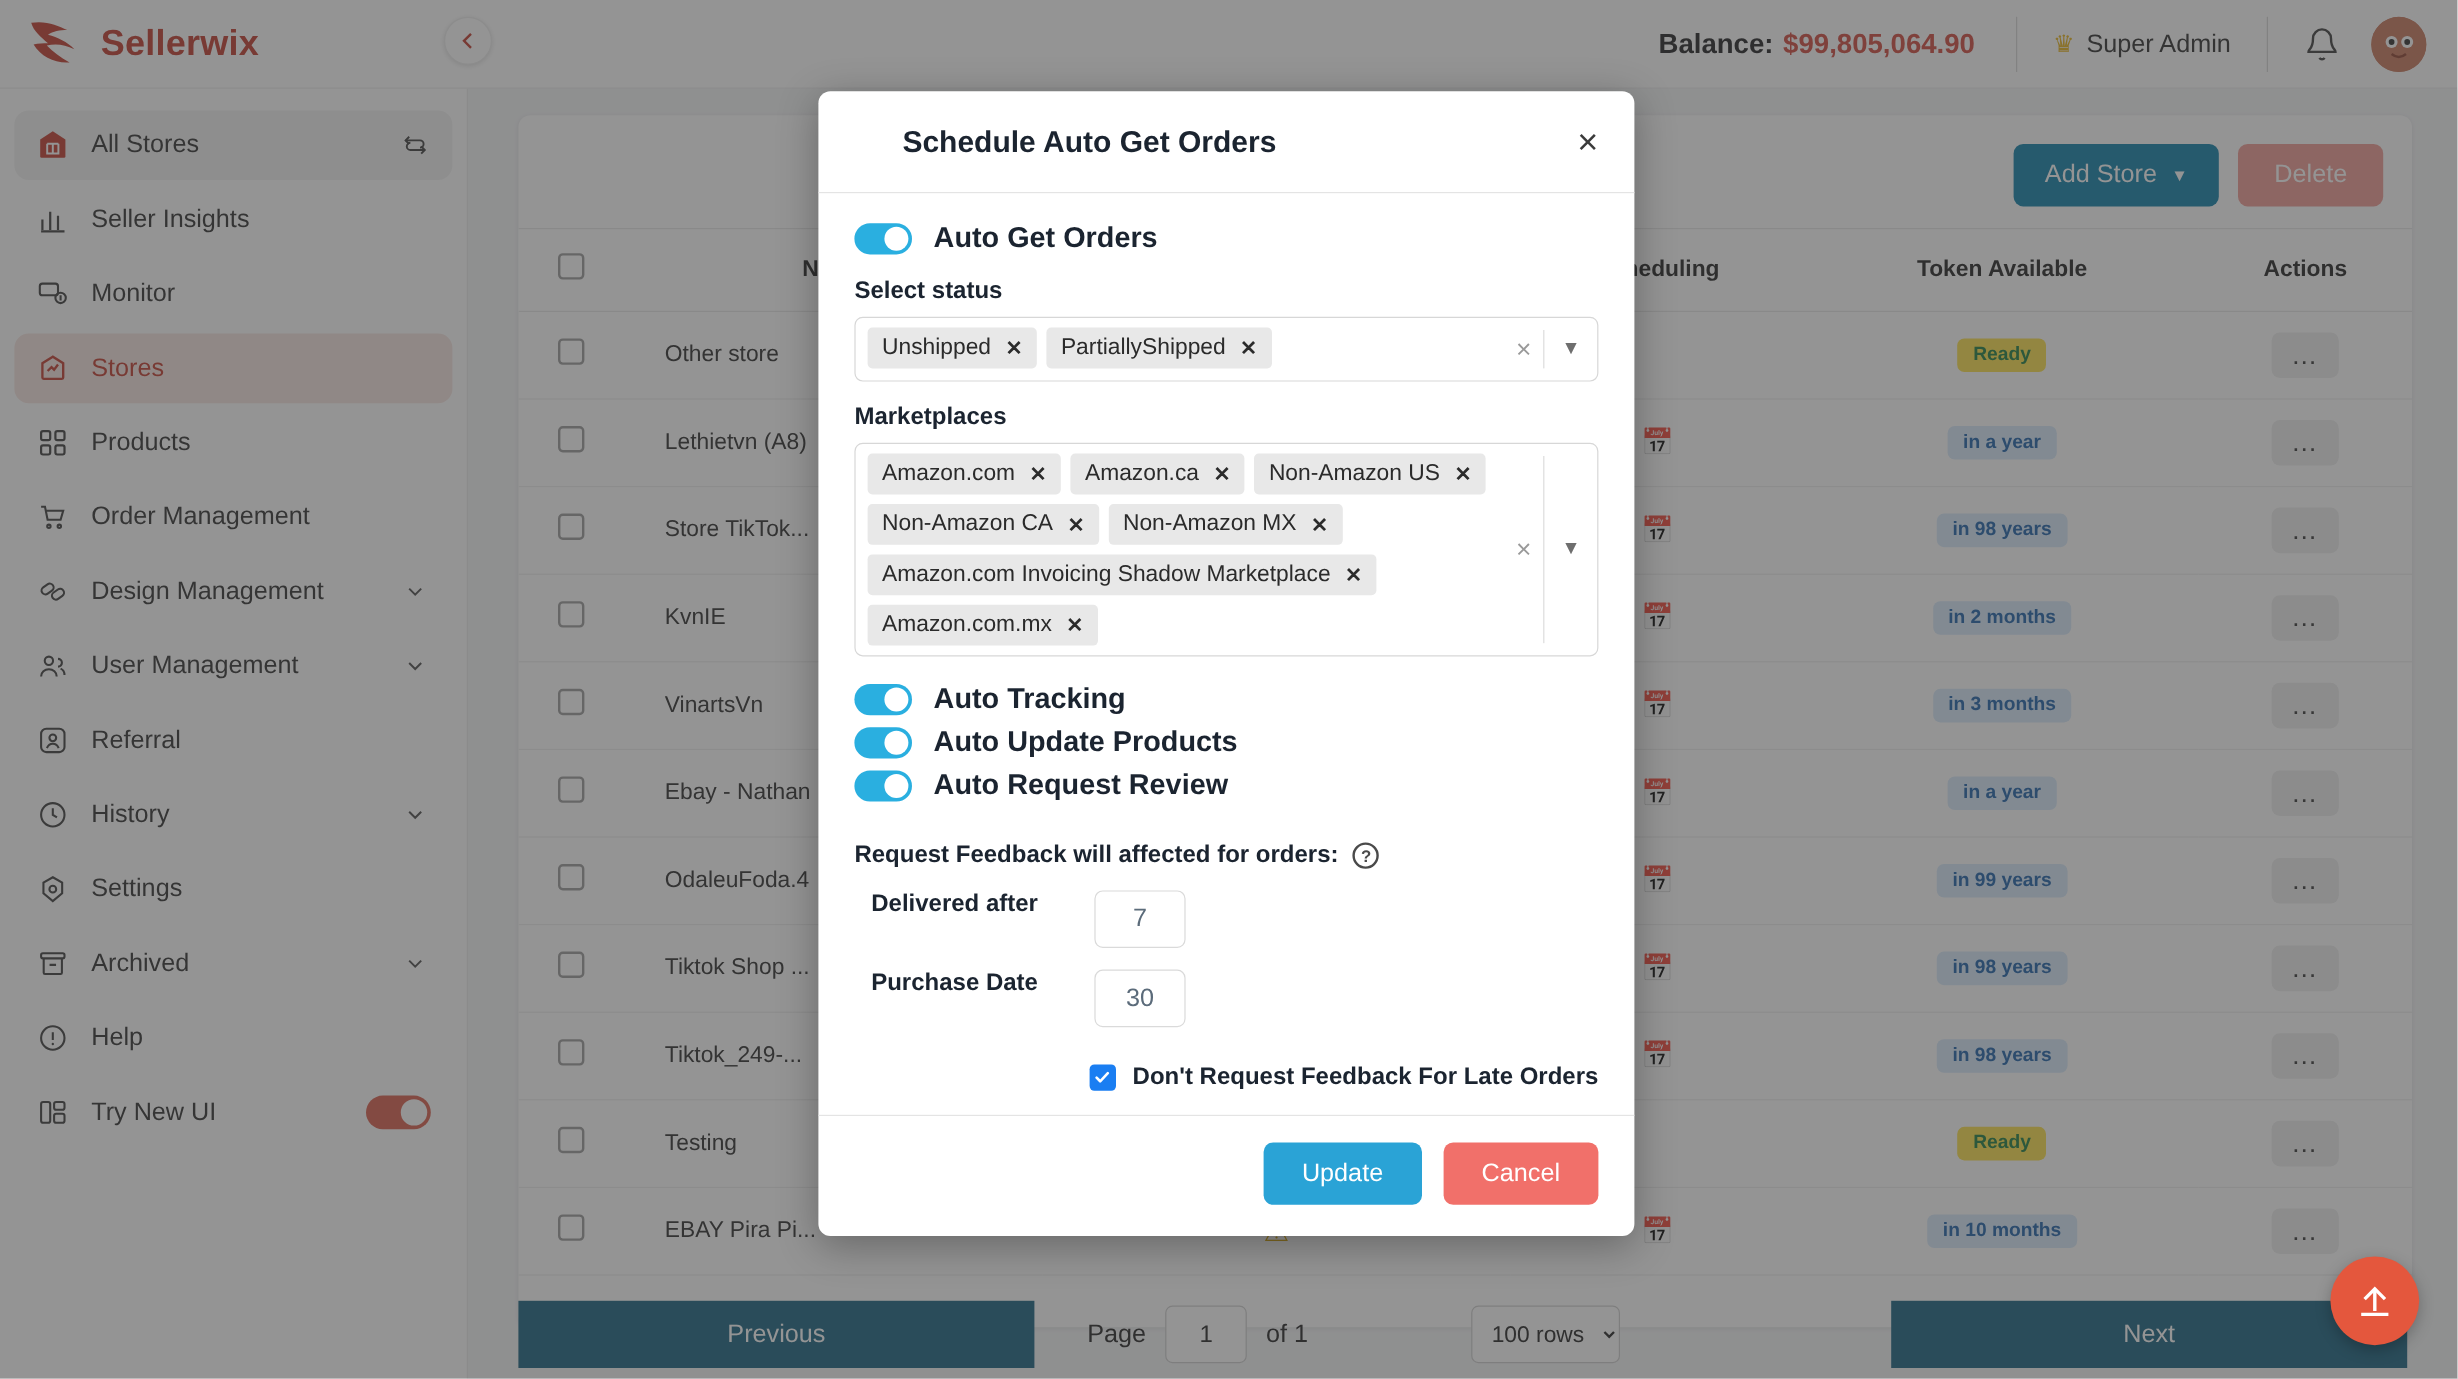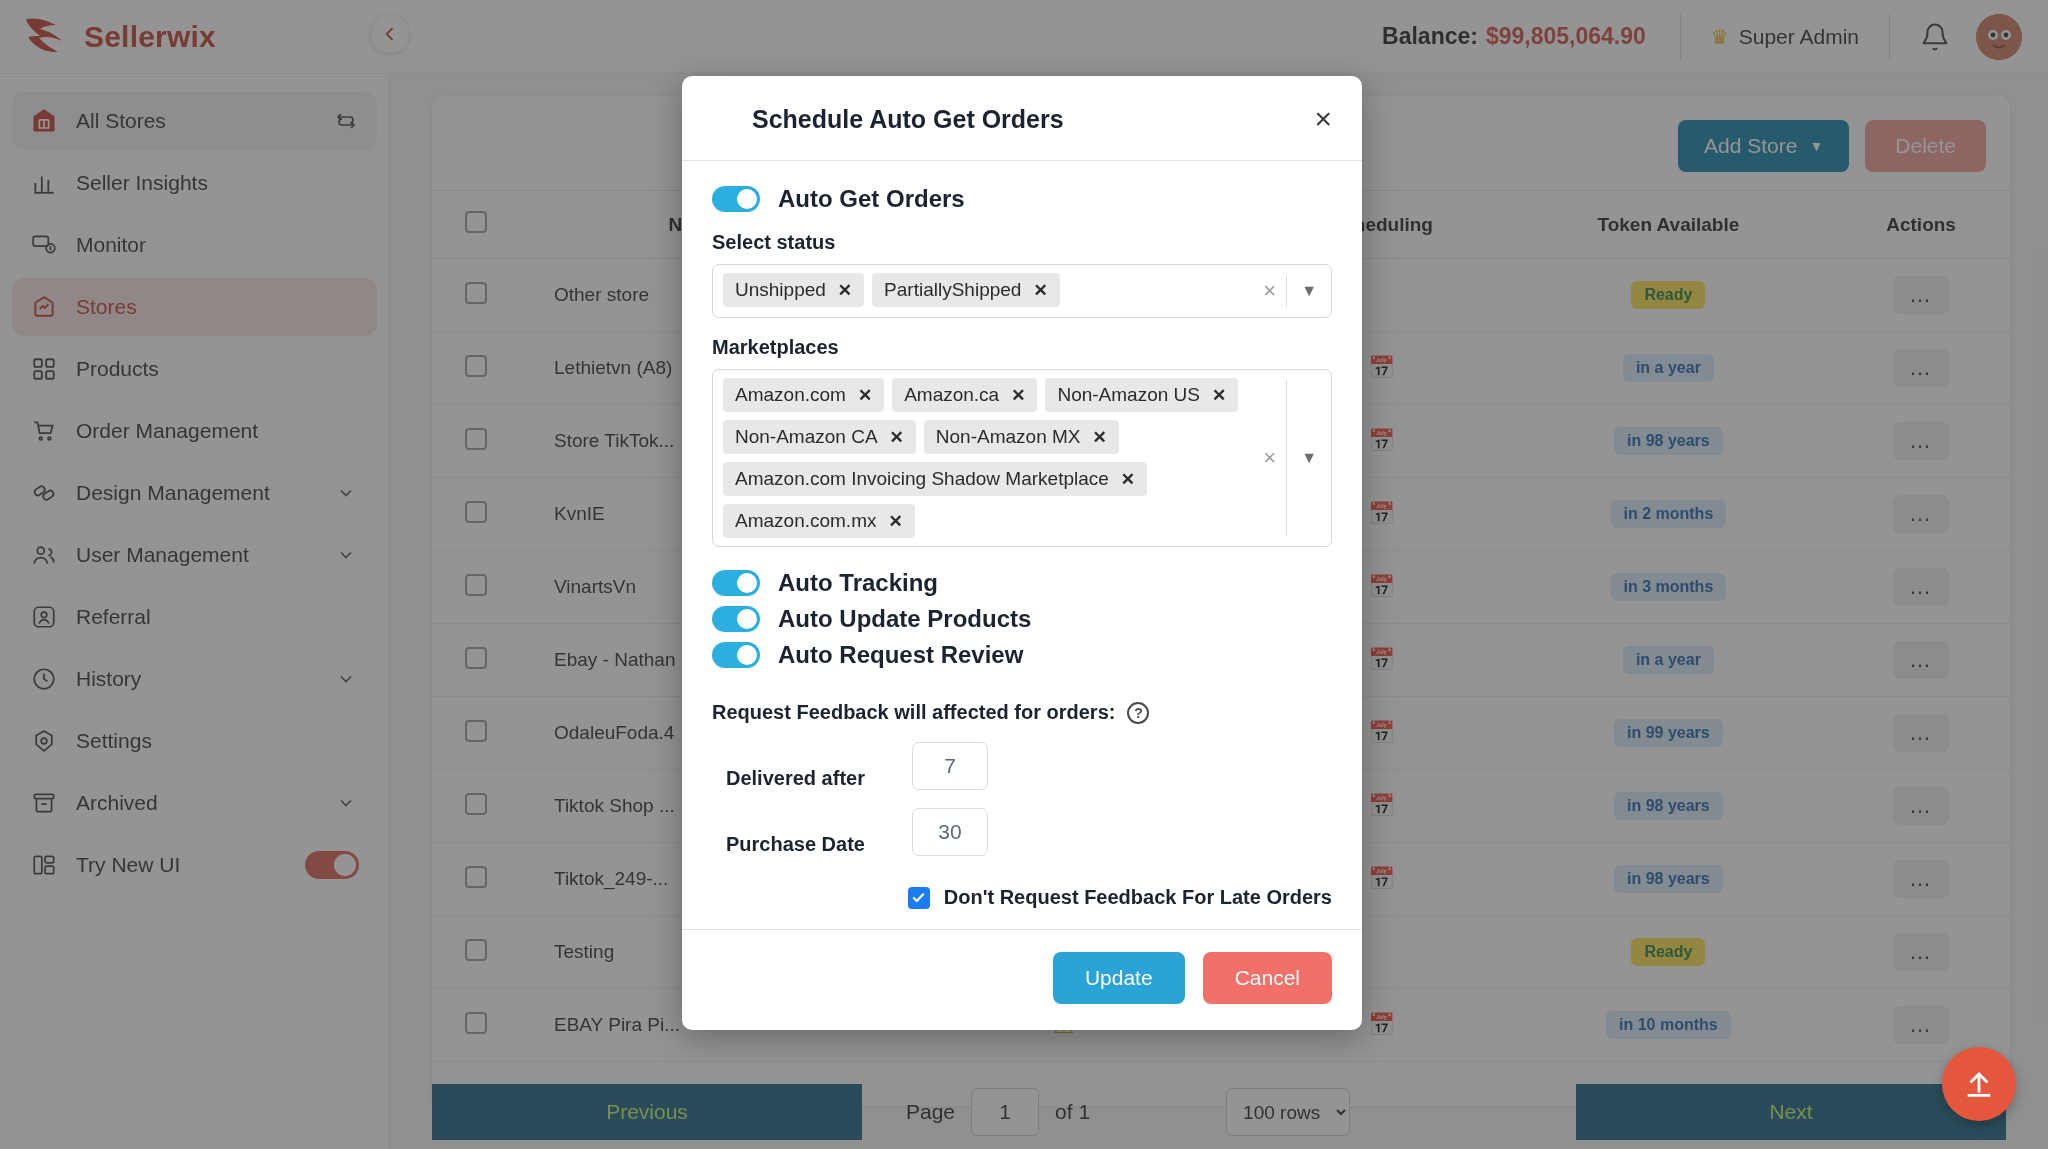--- a/index.html
+++ b/index.html
@@ -104,21 +104,21 @@
   .badge {
     display: inline-block; padding: 5px 13px; border-radius: 6px;
     font-size: 16px; font-weight: 600;
   }
   .badge.green { background: #fde047; color: #1c7a3c; }
   .badge.blue { background: #d7e9fb; color: #1b5fa8; }
   .dots { font-size: 22px; letter-spacing: 2px; color: #333; background: #ededed; border-radius: 7px; padding: 6px 16px; display: inline-block; }
 
   .pager { position: absolute; bottom: 0; left: 390px; width: 1658px; height: 74px; display: flex; align-items: center; }
   .pg-prev, .pg-next {
-    background: #14607f; color: #bef264; border: none; font-size: 21px;
+    background: #14607f; color: #ffffff; border: none; font-size: 21px;
     height: 56px; font-family: inherit;
   }
   .pg-prev { width: 430px; margin-left: 42px; }
   .pg-next { width: 430px; margin-left: auto; margin-right: 42px; }
   .pg-mid { display: flex; align-items: center; gap: 16px; margin-left: 44px; font-size: 21px; color: #222; }
   .pg-input { width: 68px; height: 48px; border: 1px solid #cfcfcf; border-radius: 6px; text-align: center; font-size: 20px; font-family: inherit; color: #222; }
   .pg-select { height: 48px; border: 1px solid #cfcfcf; border-radius: 6px; font-size: 19px; padding: 0 12px; font-family: inherit; background: #fff; color: #222; margin-left: 120px;}
 
   .fab {
     position: absolute; right: 32px; bottom: 28px; width: 74px; height: 74px;
@@ -183,21 +183,21 @@
   .tb-sep { width: 1px; background: #dcdcdc; align-self: stretch; margin: 2px 0; }
   .tb-caret { color: #6e6e6e; font-size: 16px; padding: 0 14px; align-self: center; }
 
   .hint-row { display: flex; align-items: center; gap: 12px; margin: 32px 0 6px 0; }
   .hint-text { font-size: 20px; font-weight: 700; color: #1b2430; }
   .help-ico {
     width: 22px; height: 22px; border-radius: 50%; border: 2px solid #4a4a4a;
     font-size: 14px; font-weight: 700; color: #4a4a4a;
     display: flex; align-items: center; justify-content: center; flex: none;
   }
-  .num-row { display: flex; align-items: flex-end; gap: 26px; margin: 18px 0 0 14px; }
+  .num-row { display: flex; align-items: flex-start; gap: 26px; margin: 18px 0 0 14px; }
   .num-label { font-size: 20px; font-weight: 700; color: #1b2430; width: 160px; }
   .num-input {
     width: 76px; height: 48px; border: 1px solid #dadada; border-radius: 7px;
     text-align: center; font-size: 21px; color: #5b6b7a; font-family: inherit; background: #fff;
   }
   .chk-row { display: flex; align-items: center; gap: 14px; justify-content: flex-end; margin-top: 30px; }
   .chk {
     width: 22px; height: 22px; border-radius: 4px; background: #1a7ef2;
     display: flex; align-items: center; justify-content: center; flex: none;
   }
@@ -392,20 +392,30 @@
             <path d="M5 8v11a1 1 0 0 0 1 1h12a1 1 0 0 0 1-1V8"></path>
             <path d="M9.5 13h5"></path>
           </svg>
         </span>
         <span class="nav-label">Archived</span>
         <span class="nav-tail">
           <svg width="20" height="20" viewBox="0 0 24 24" fill="none" stroke="#4a4a4a" stroke-width="2">
             <path d="M6 9l6 6 6-6"></path>
           </svg>
         </span>
+      </div>
+      <div class="nav-item">
+        <span class="nav-ico">
+          <svg width="26" height="26" viewBox="0 0 24 24" fill="none" stroke="#3a3a3a" stroke-width="1.6">
+            <circle cx="12" cy="12" r="9"></circle>
+            <path d="M12 7.5v6"></path>
+            <circle cx="12" cy="16.6" r=".9" fill="#3a3a3a" stroke="none"></circle>
+          </svg>
+        </span>
+        <span class="nav-label">Help</span>
       </div>
       <div class="nav-item">
         <span class="nav-ico">
           <svg width="26" height="26" viewBox="0 0 24 24" fill="none" stroke="#3a3a3a" stroke-width="1.6">
             <rect x="3" y="4" width="7" height="16" rx="1.6"></rect>
             <rect x="13" y="4" width="8" height="6" rx="1.6"></rect>
             <rect x="13" y="13" width="8" height="7" rx="1.6"></rect>
           </svg>
         </span>
         <span class="nav-label">Try New UI</span>

